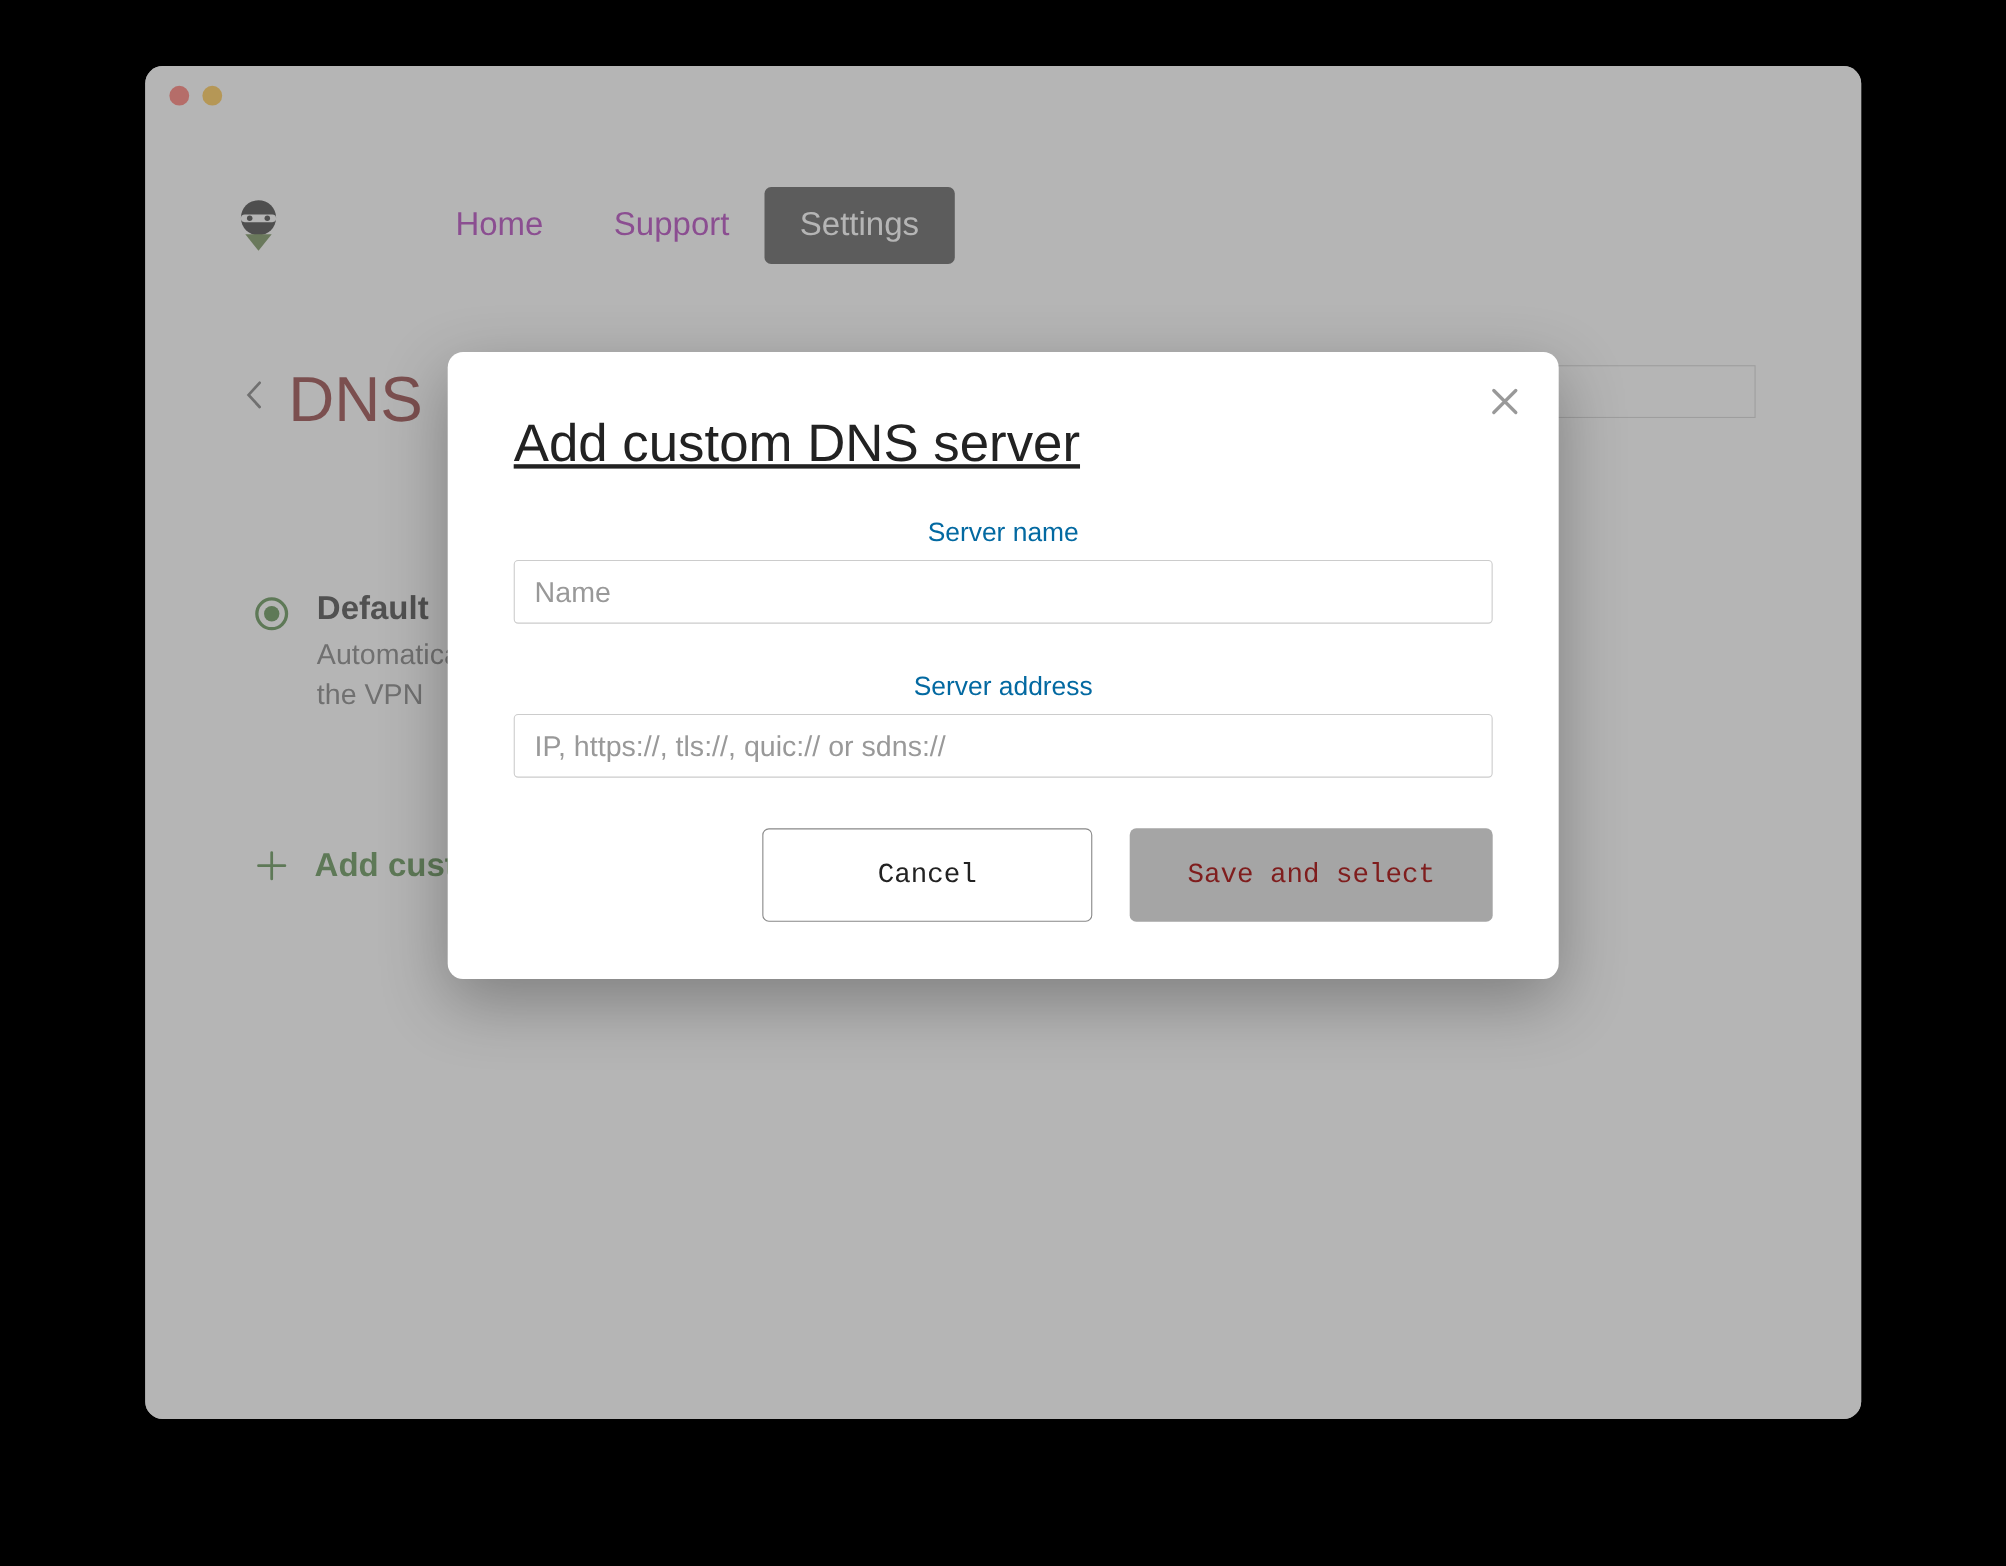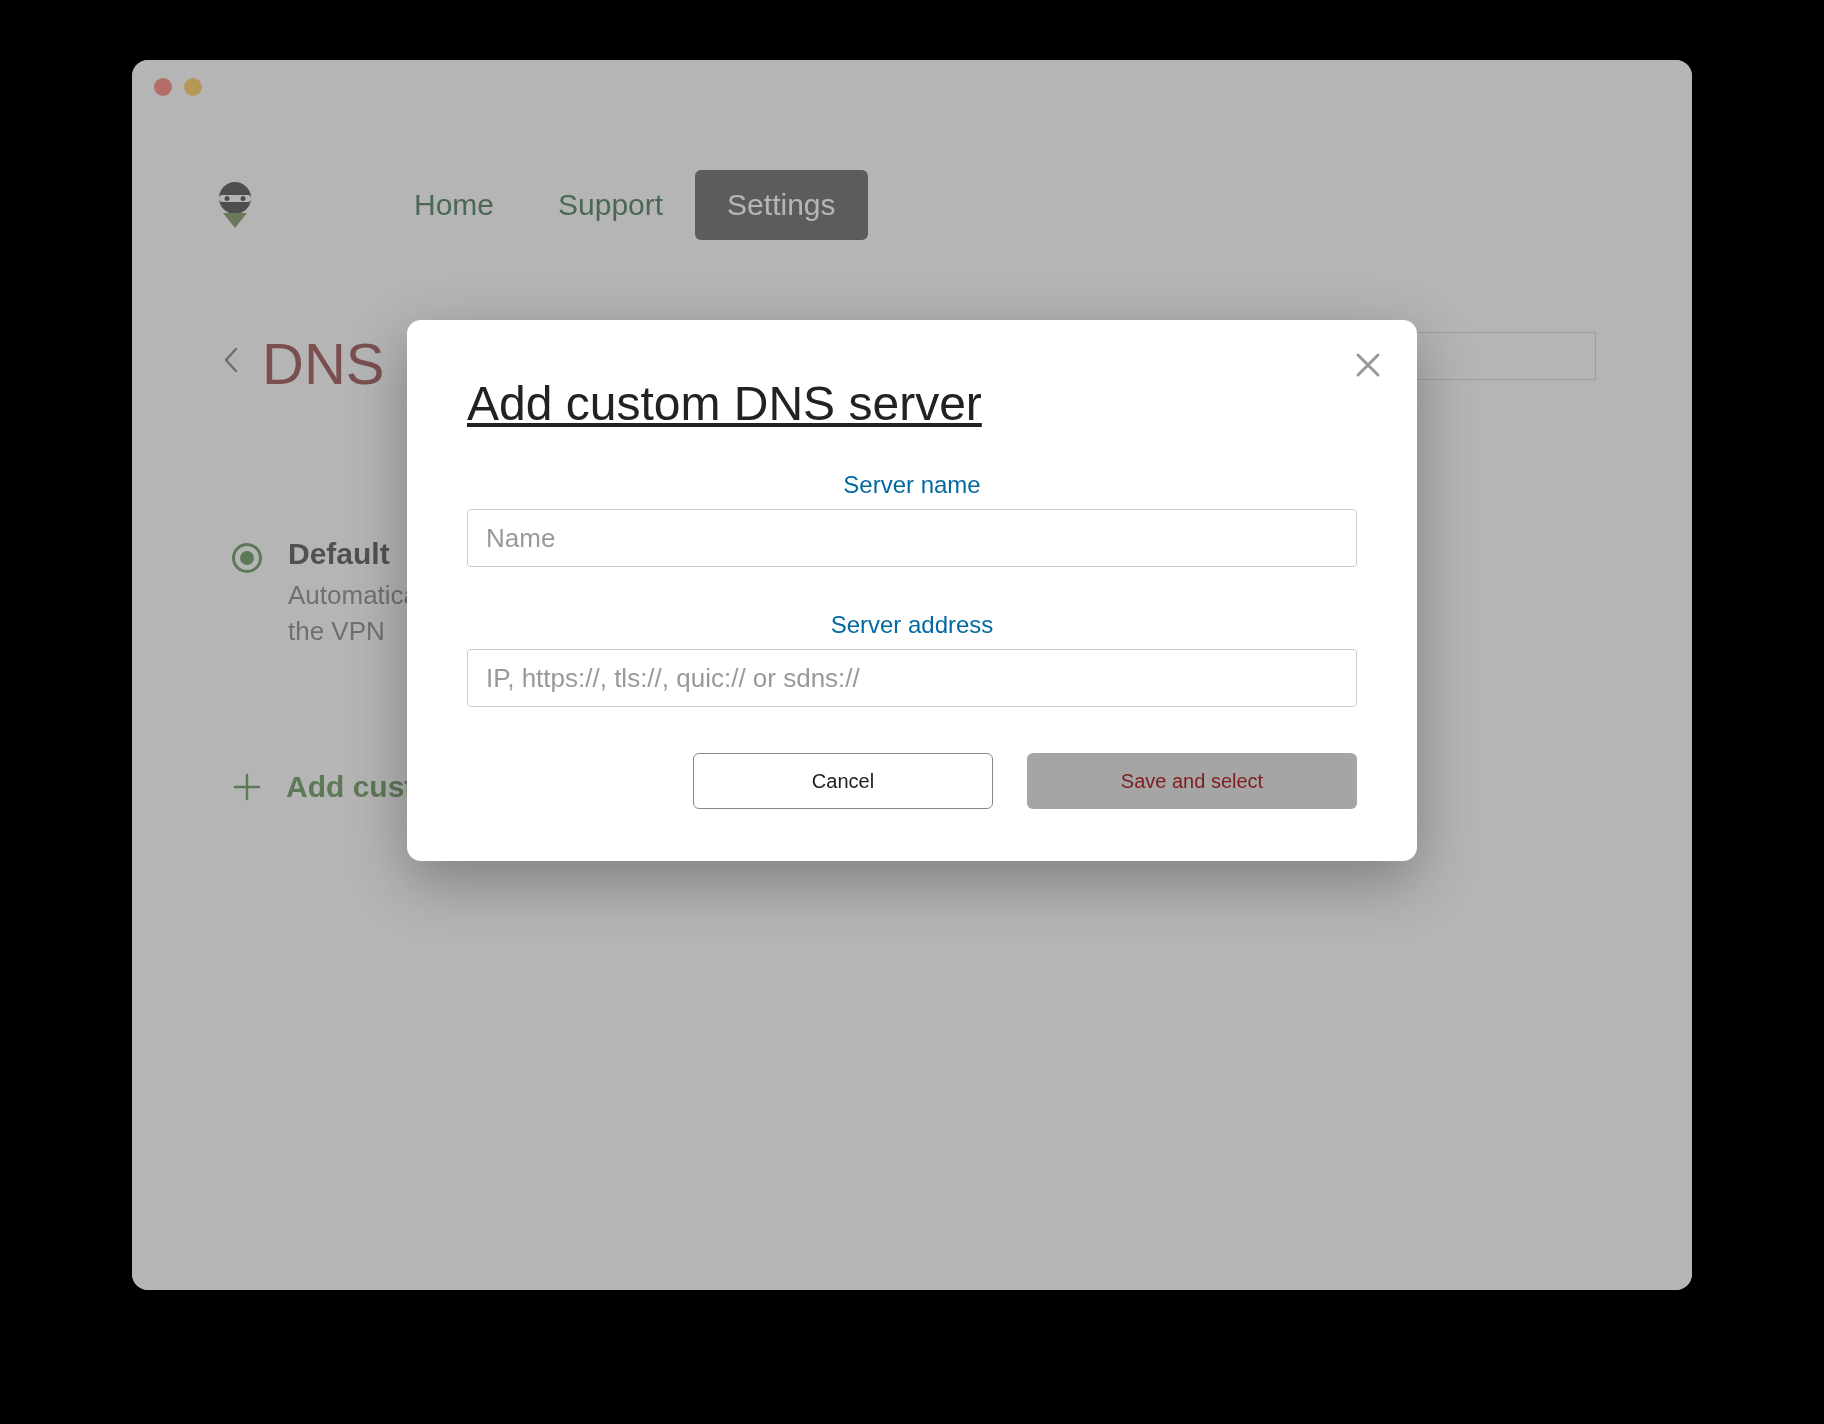--- a/index.html
+++ b/index.html
@@ -48,21 +48,21 @@
     position: absolute;
     top: 110px;
     left: 250px;
     display: flex;
     gap: 0;
     align-items: center;
   }
   .nav-item {
     font-size: 30px;
     padding: 18px 32px;
-    color: #14532d;
+    color: #a21caf;
     border-radius: 6px;
     cursor: pointer;
   }
   .nav-item.active {
     background: #3a3a3a;
     color: #fff;
   }
 
   
   .content {
@@ -208,28 +208,29 @@
   }
   .field-input::placeholder { color: #999; }
 
   .modal-buttons {
     display: flex;
     justify-content: flex-end;
     gap: 34px;
     margin-top: 2px;
   }
   .btn {
-    height: 56px;
+    height: 85px;
     min-width: 300px;
-    font-size: 20px;
+    font-size: 25px;
     border-radius: 6px;
     cursor: pointer;
     display: flex;
     align-items: center;
     justify-content: center;
+    font-family: Liberation Mono, monospace;
   }
   .btn-secondary {
     background: #fff;
     border: 1.5px solid #888;
     color: #222;
   }
   .btn-primary {
     background: #a5a5a5;
     border: none;
     color: #7f1d1d;

